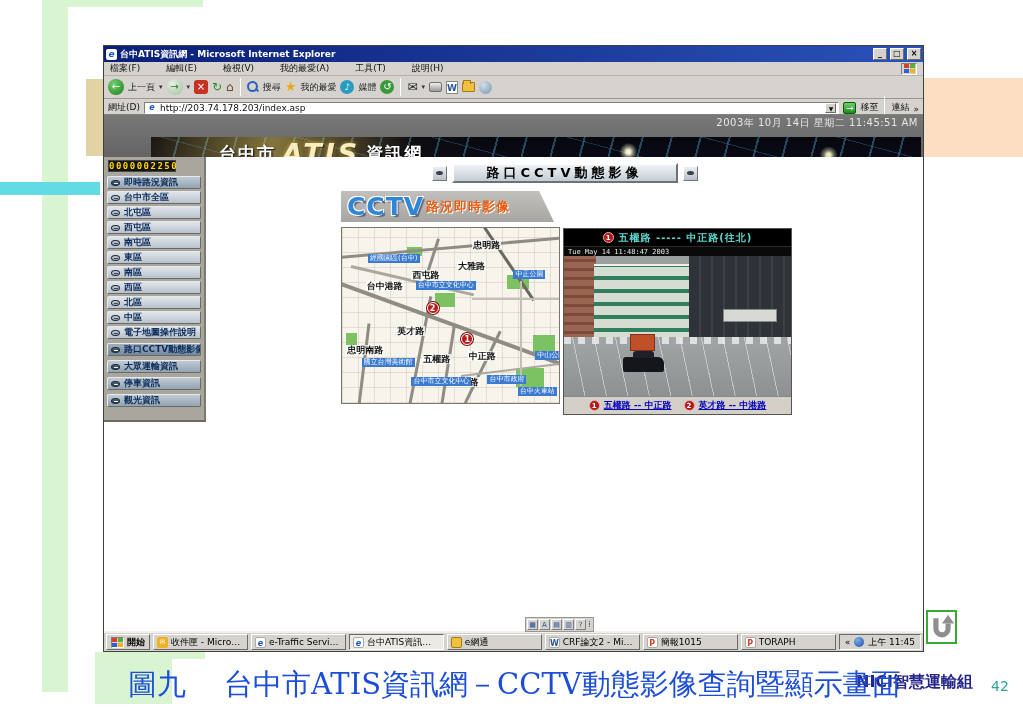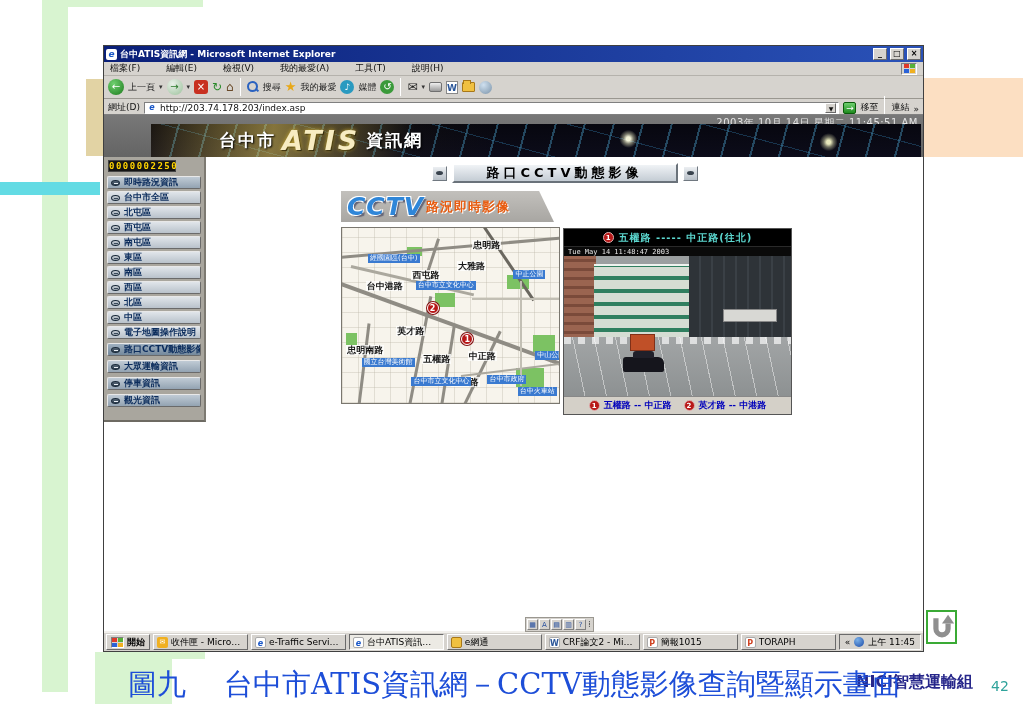--- a/index.html
+++ b/index.html
@@ -76,21 +76,21 @@
                    display:flex; align-items:center; gap:3px; padding:0 2px; font-size:9px; }
   #address-input .dd { margin-left:auto; width:11px; height:10px; background:#d6d3ce; border:1px solid;
                        border-color:#fff #6a6a6a #6a6a6a #fff; font-size:6px; text-align:center; line-height:9px; }
   .go-btn { width:13px; height:12px; background:linear-gradient(#6fd06f,#1e8a1e); border:1px solid #0a5a0a;
             border-radius:2px; color:#fff; font-size:9px; line-height:11px; text-align:center; flex:none; }
 
   
   #viewport { flex:1; position:relative; background:#fff; overflow:hidden; display:flex; flex-direction:column; }
   #topbar { height:42px; background:linear-gradient(#787878,#646464); position:relative; flex:none; }
   #page-datetime { position:absolute; right:5px; top:1px; font-size:10px; color:#e6e6e6; letter-spacing:0.5px; }
-  #banner { position:absolute; left:47px; top:9px; width:770px; height:33px; background:
+  #banner { position:absolute; left:47px; top:22px; width:770px; height:33px; background:
       radial-gradient(circle at 62% 45%, rgba(255,255,225,0.95) 0 2px, rgba(255,255,210,0.45) 5px, transparent 9px),
       radial-gradient(circle at 88% 55%, rgba(255,255,205,0.9) 0 2px, rgba(255,255,200,0.4) 5px, transparent 9px),
       repeating-linear-gradient(105deg, transparent 0 26px, rgba(70,150,190,0.45) 26px 28px),
       repeating-linear-gradient(15deg, transparent 0 34px, rgba(45,115,160,0.40) 34px 35px),
       linear-gradient(#07070f,#0c0c1a);
       display:flex; align-items:center; overflow:hidden; }
   #banner::before { content:""; position:absolute; left:0; top:0; width:45%; height:100%;
       background:linear-gradient(100deg, rgba(140,110,30,0.15), rgba(235,205,95,0.55) 35%, rgba(60,50,20,0.1) 75%, transparent); }
   #banner .bn-txt { position:relative; margin-left:68px; display:flex; align-items:center; gap:6px; }
   .bn-pre, .bn-suf { color:#fff; font-size:17px; font-weight:bold; text-shadow:1px 1px 2px #000; letter-spacing:2px; }
@@ -125,21 +125,21 @@
   .pill-btn { width:15px; height:15px; background:linear-gradient(#eceff2,#b8c0c8); border:1px solid;
               border-color:#fff #707880 #707880 #fff; display:flex; align-items:center; justify-content:center; }
   .pill-btn i { width:7px; height:4px; border-radius:50%; background:#39434d; display:block; }
   #page-title { width:226px; height:20px; background:linear-gradient(#f0f3f6,#c4ccd4); border:2px solid;
                 border-color:#fff #6a727a #6a727a #fff; text-align:center; font-size:13px; font-weight:bold;
                 color:#000; letter-spacing:4px; line-height:16px; }
 
   #cctv-logo { position:absolute; left:135px; top:34px; width:213px; height:31px;
                background:linear-gradient(#c2c0bc,#a8a6a2); clip-path:polygon(0 0, 93% 0, 100% 100%, 0 100%);
                display:flex; align-items:center; padding-left:6px; gap:2px; }
-  .cctv-main { font-size:25px; font-weight:bold; font-style:italic; color:#2f86d8; letter-spacing:1px;
+  .cctv-main { font-size:25px; font-weight:bold; color:#2f86d8; letter-spacing:1px;
                text-shadow:-1px -1px 0 #fff, 1px -1px 0 #fff, -1px 1px 0 #fff, 2px 2px 1px #667; }
   .cctv-sub { font-size:13px; font-weight:bold; color:#e85c10; letter-spacing:1px;
               text-shadow:1px 1px 0 #fff; }
 
   
   #map { position:absolute; left:135px; top:70px; width:219px; height:177px; background:
          repeating-linear-gradient(0deg, rgba(185,180,165,0.35) 0 1px, transparent 1px 15px),
          repeating-linear-gradient(90deg, rgba(185,180,165,0.35) 0 1px, transparent 1px 16px),
          #f7f4ec;
          border:1px solid #7a776f; overflow:hidden; }
@@ -195,21 +195,21 @@
       background:repeating-linear-gradient(90deg, rgba(255,255,255,0.65) 0 7px, transparent 7px 14px); }
   .ph-truck { position:absolute; left:29%; top:56%; width:11%; height:12%; background:#c05028;
       border:1px solid #803018; }
   .ph-car { position:absolute; left:26%; top:72%; width:18%; height:11%; background:#15151c;
       border-radius:3px 6px 2px 2px; }
   .ph-car::before { content:""; position:absolute; left:25%; top:-36%; width:50%; height:45%;
       background:#20202a; border-radius:3px 3px 0 0; }
   #cam-footer { height:18px; background:#d4d0c8; display:flex; align-items:center; justify-content:center;
                 gap:12px; border-top:1px solid #888; }
   .cam-link { display:flex; align-items:center; gap:4px; }
-  .cam-link a { color:#0000bb; font-size:9px; font-weight:bold; }
+  .cam-link a { color:#0000bb; font-size:9px; font-weight:bold; text-decoration:underline; }
 
   
   #float-toolbar { position:absolute; left:319px; top:460px; height:15px; display:flex; align-items:center;
                    gap:1px; background:#d6d3ce; border:1px solid #9a9790; padding:1px; }
   .ft-btn { width:11px; height:11px; background:#d6d3ce; border:1px solid; border-color:#fff #808080 #808080 #fff;
             font-size:7px; line-height:10px; text-align:center; color:#2a52a0; }
   .ft-grip { font-size:9px; color:#555; line-height:11px; padding:0 1px; }
 
   
   #taskbar { height:20px; background:#d6d3ce; border-top:2px solid #f2f0ec; display:flex; align-items:center;

